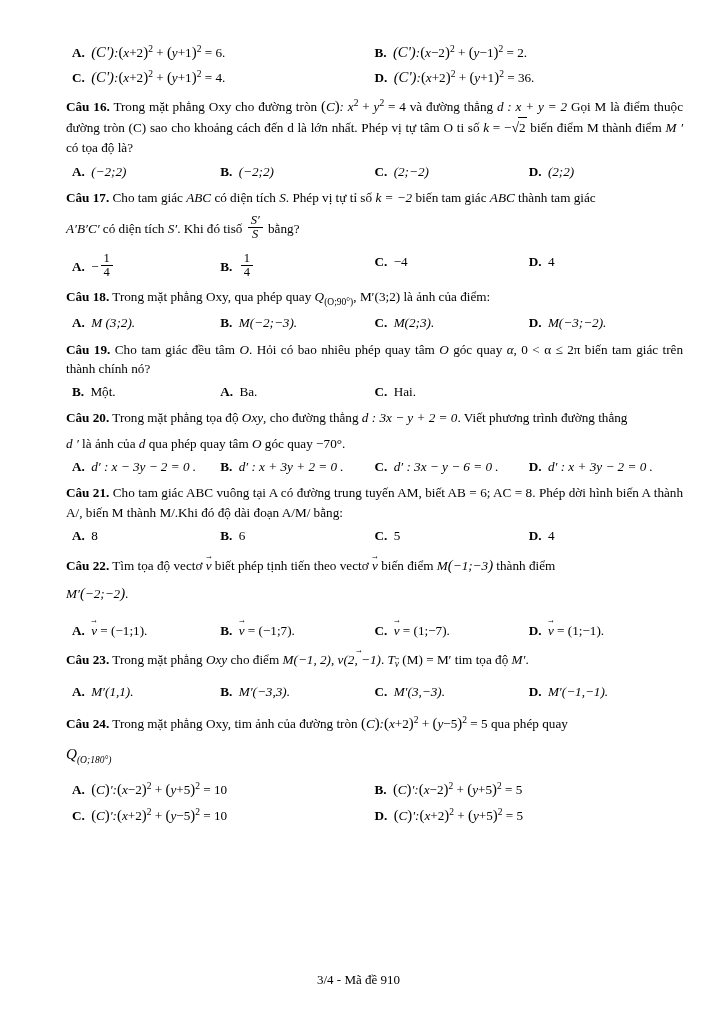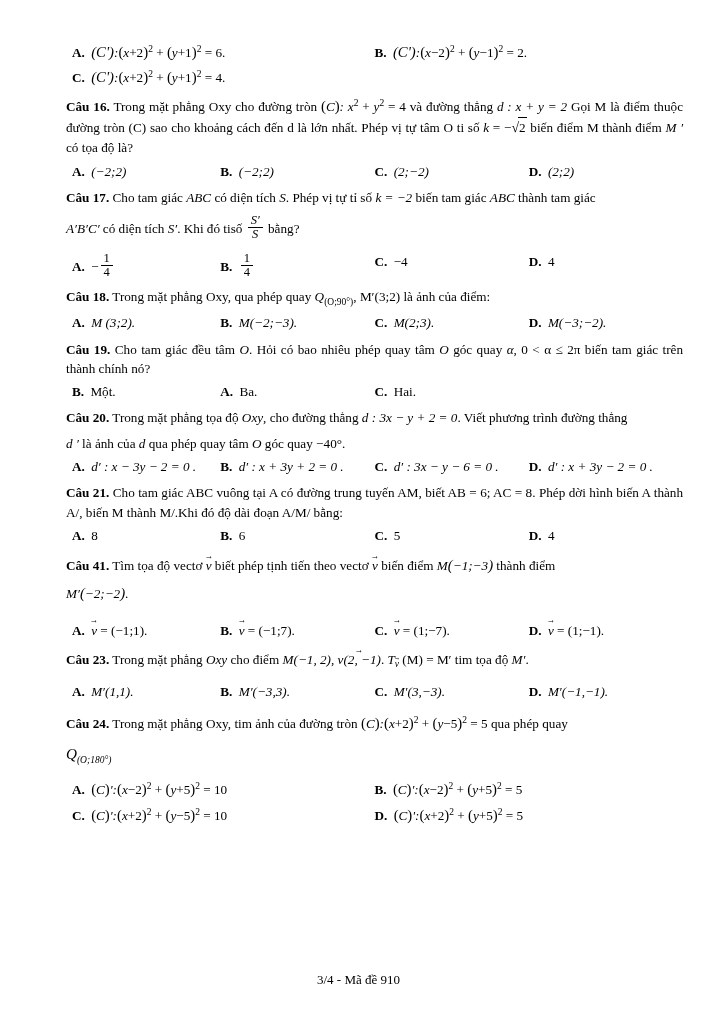--- a/index.html
+++ b/index.html
@@ -120,20 +120,26 @@
     </span>
   </div>
 
   <div class="opts two indent">
     <span class="opt">
       <span class="ol">C.</span>
       <span>
         <span class="mathit bigparen">(<span class="mathit">C'</span>)</span><span class="mathit">:</span><span class="bigparen">(</span><span class="mathit">x</span>+2<span class="bigparen">)</span><sup>2</sup> + <span class="bigparen">(</span><span class="mathit">y</span>+1<span class="bigparen">)</span><sup>2</sup> = 4.
       </span>
     </span>
+    <span class="opt">
+      <span class="ol">D.</span>
+      <span>
+        <span class="mathit bigparen">(<span class="mathit">C'</span>)</span><span class="mathit">:</span><span class="bigparen">(</span><span class="mathit">x</span>+2<span class="bigparen">)</span><sup>2</sup> + <span class="bigparen">(</span><span class="mathit">y</span>+1<span class="bigparen">)</span><sup>2</sup> = 36.
+      </span>
+    </span>
   </div>
 
   <div class="q-block">
     <div class="stem">
       <span class="lbl">Câu 16.</span>
       <span>Trong mặt phẳng Oxy cho đường tròn</span>
       <span class="nowrap">
         <span class="bigparen">(</span><span class="mathit">C</span><span class="bigparen">)</span><span class="mathit">: x</span><sup>2</sup> + <span class="mathit">y</span><sup>2</sup> = 4
       </span>
       <span>và đường thẳng</span>
@@ -266,21 +272,21 @@
       <span>Trong mặt phẳng tọa độ</span>
       <span class="mathit">Oxy</span><span>, cho đường thẳng</span>
       <span class="nowrap mathit">d : 3x − y + 2 = 0</span><span>. Viết phương trình đường thẳng</span>
     </div>
     <div class="stem">
       <span class="mathit">d ′</span>
       <span>là ảnh của</span>
       <span class="mathit">d</span>
       <span>qua phép quay tâm</span>
       <span class="mathit">O</span>
-      <span>góc quay −40°.</span>
+      <span>góc quay −70°.</span>
     </div>
     <div class="opts four indent">
       <span class="opt">
         <span class="ol">A.</span>
         <span class="mathit">d′ : x − 3y − 2 = 0 .</span>
       </span>
       <span class="opt">
         <span class="ol">B.</span>
         <span class="mathit">d′ : x + 3y + 2 = 0 .</span>
       </span>
@@ -315,21 +321,21 @@
       </span>
       <span class="opt">
         <span class="ol">D.</span>
         <span>4</span>
       </span>
     </div>
   </div>
 
   <div class="q-block">
     <div class="stem" style="margin-top:10px;">
-      <span class="lbl">Câu 41.</span>
+      <span class="lbl">Câu 22.</span>
       <span>Tìm tọa độ vectơ</span>
       <span class="vecarrow">v</span>
       <span>biết phép tịnh tiến theo vectơ</span>
       <span class="vecarrow">v</span>
       <span>biến điểm</span>
       <span class="nowrap mathit">M<span class="bigparen">(</span>−1;−3<span class="bigparen">)</span></span>
       <span>thành điểm</span>
     </div>
     <div class="stem">
       <span class="nowrap mathit">M′<span class="bigparen">(</span>−2;−2<span class="bigparen">)</span></span><span>.</span>

